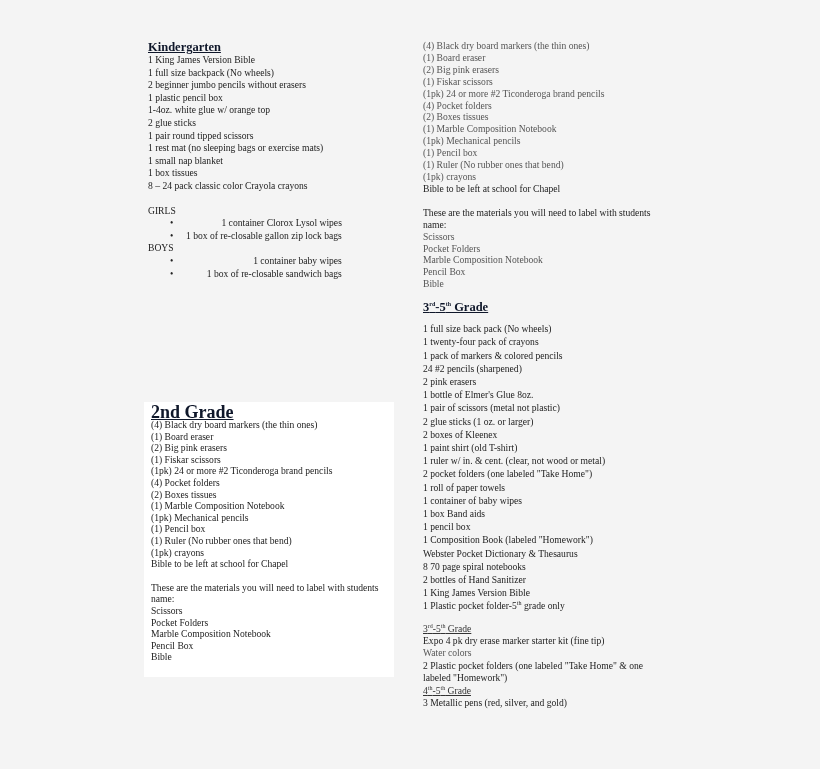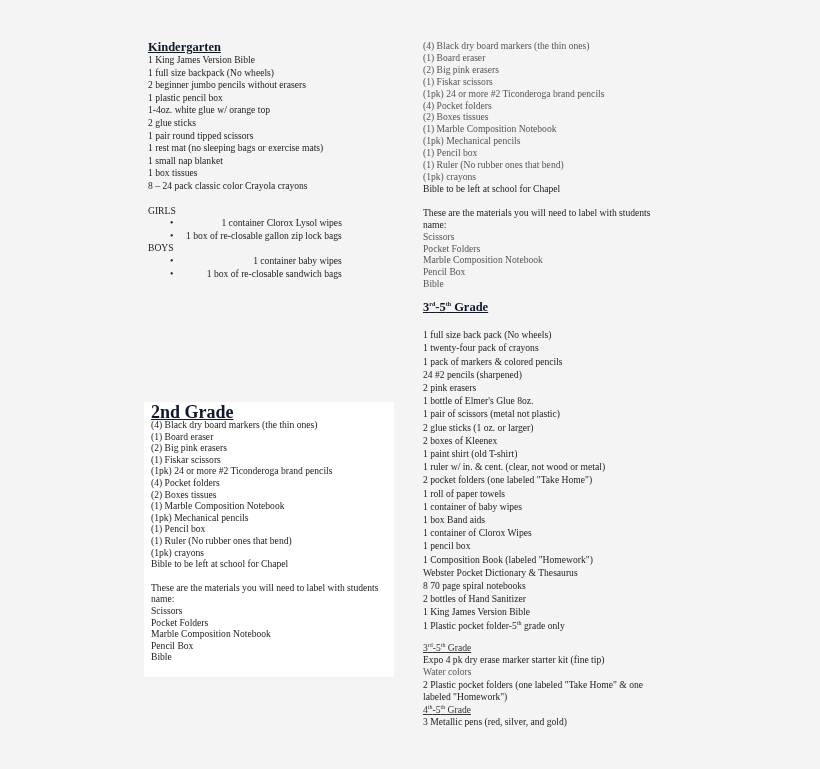--- a/index.html
+++ b/index.html
@@ -119,37 +119,36 @@
   <div>
     <span class="line faint">Scissors</span>
     <span class="line faint">Pocket Folders</span>
     <span class="line faint">Marble Composition Notebook</span>
     <span class="line faint">Pencil Box</span>
     <span class="line faint">Bible</span>
   </div>
   <div style="height:10px"></div>
 
   <span class="heading"><span>3</span><sup>rd</sup><span>-5</span><sup>th</sup><span> Grade</span></span>
-  <div style="line-height:13.2px; margin-top:14px;">
+  <div style="line-height:13.2px; margin-top:8px;">
     <span class="line">1 full size back pack (No wheels)</span>
     <span class="line">1 twenty-four pack of crayons</span>
     <span class="line">1 pack of markers &amp; colored pencils</span>
     <span class="line bold">24 #2 pencils (sharpened)</span>
     <span class="line">2 pink erasers</span>
     <span class="line">1 bottle of Elmer's Glue 8oz.</span>
     <span class="line">1 pair of scissors (metal not plastic)</span>
     <span class="line">2 glue sticks (1 oz. or larger)</span>
     <span class="line">2 boxes of Kleenex</span>
     <span class="line">1 paint shirt (old T-shirt)</span>
     <span class="line">1 ruler w/ in. &amp; cent. (clear, not wood or metal)</span>
     <span class="line">2 pocket folders (one labeled "Take Home")</span>
     <span class="line">1 roll of paper towels</span>
     <span class="line">1 container of baby wipes</span>
     <span class="line">1 box Band aids</span>
-    <span class="line">1 container of Clorox Wipes</span>
     <span class="line">1 pencil box</span>
     <span class="line">1 Composition Book (labeled "Homework")</span>
     <span class="line">Webster Pocket Dictionary &amp; Thesaurus</span>
     <span class="line">8 70 page spiral notebooks</span>
     <span class="line">2 bottles of Hand Sanitizer</span>
     <span class="line">1 King James Version Bible</span>
     <span class="line"><span>1 Plastic pocket folder-5</span><sup>th</sup><span> grade only</span></span>
   </div>
   <div style="height:10px"></div>
   <span class="minihead"><span>3</span><sup>rd</sup><span>-5</span><sup>th</sup><span> Grade</span></span>

